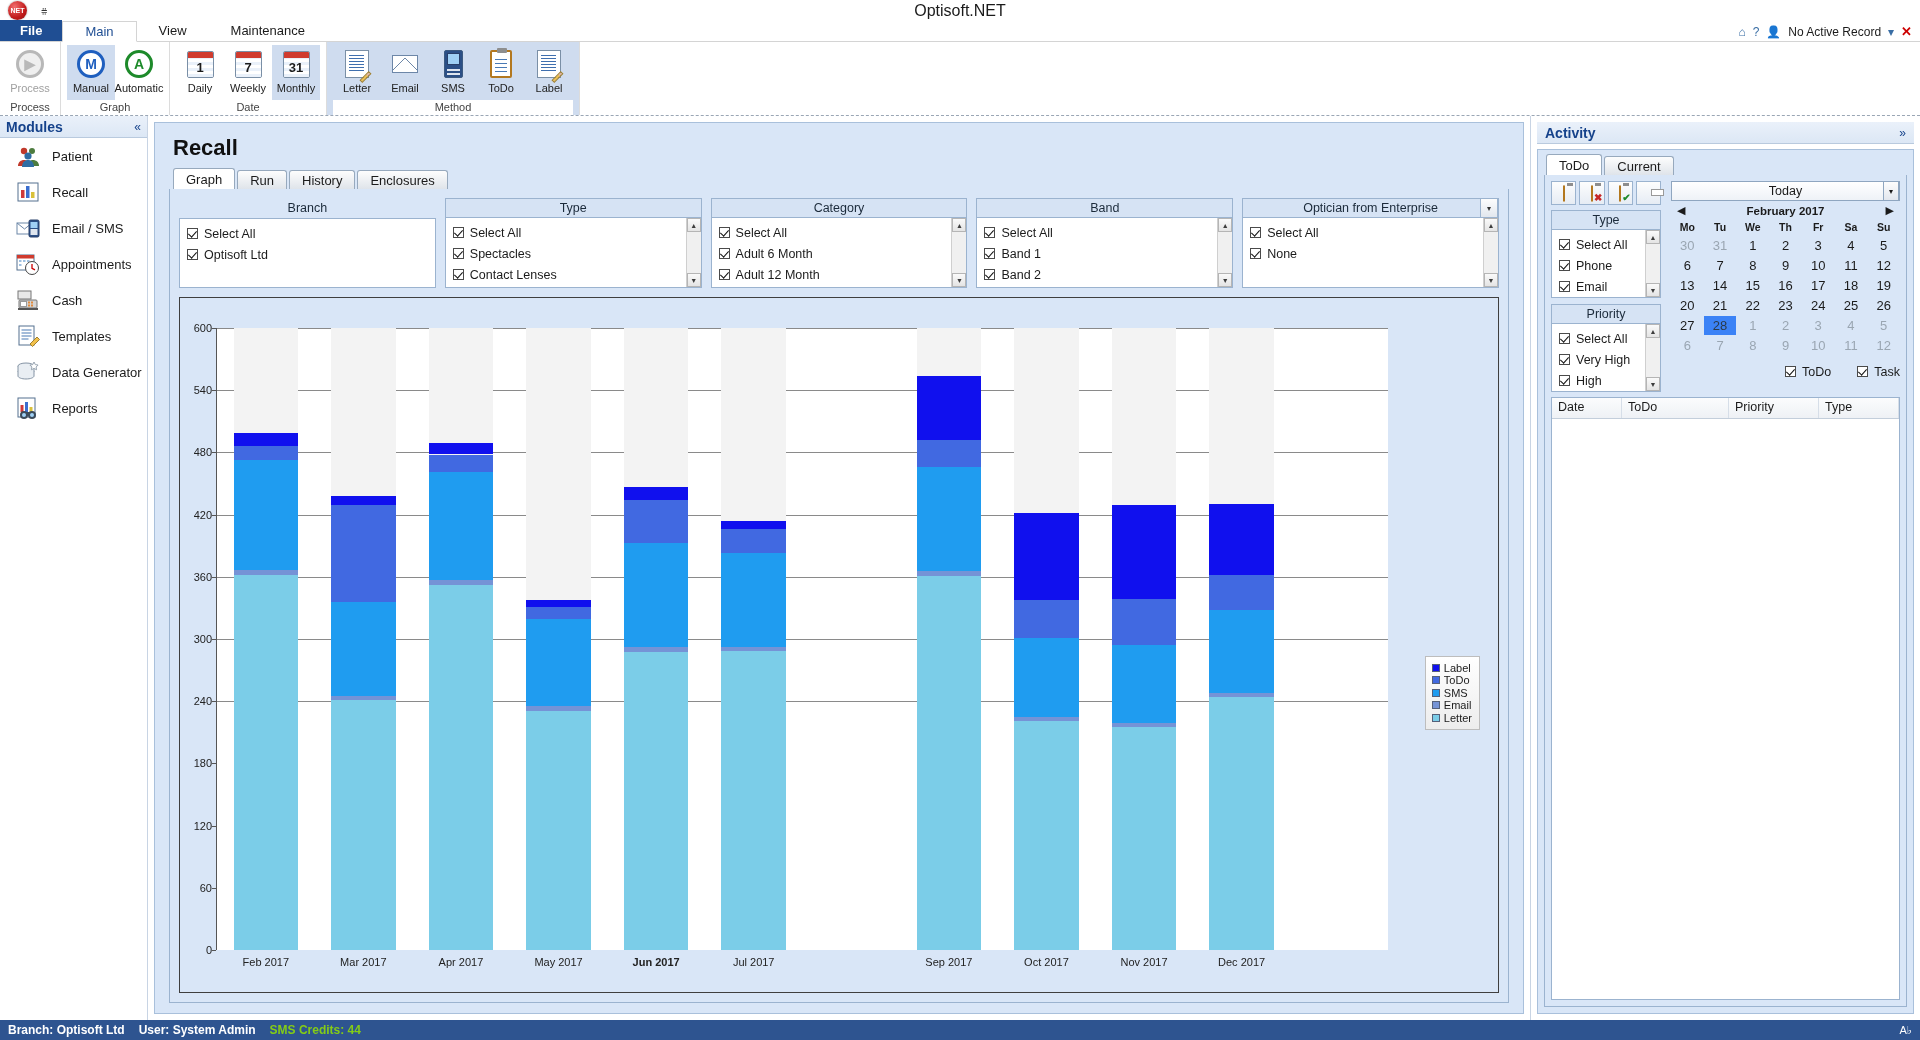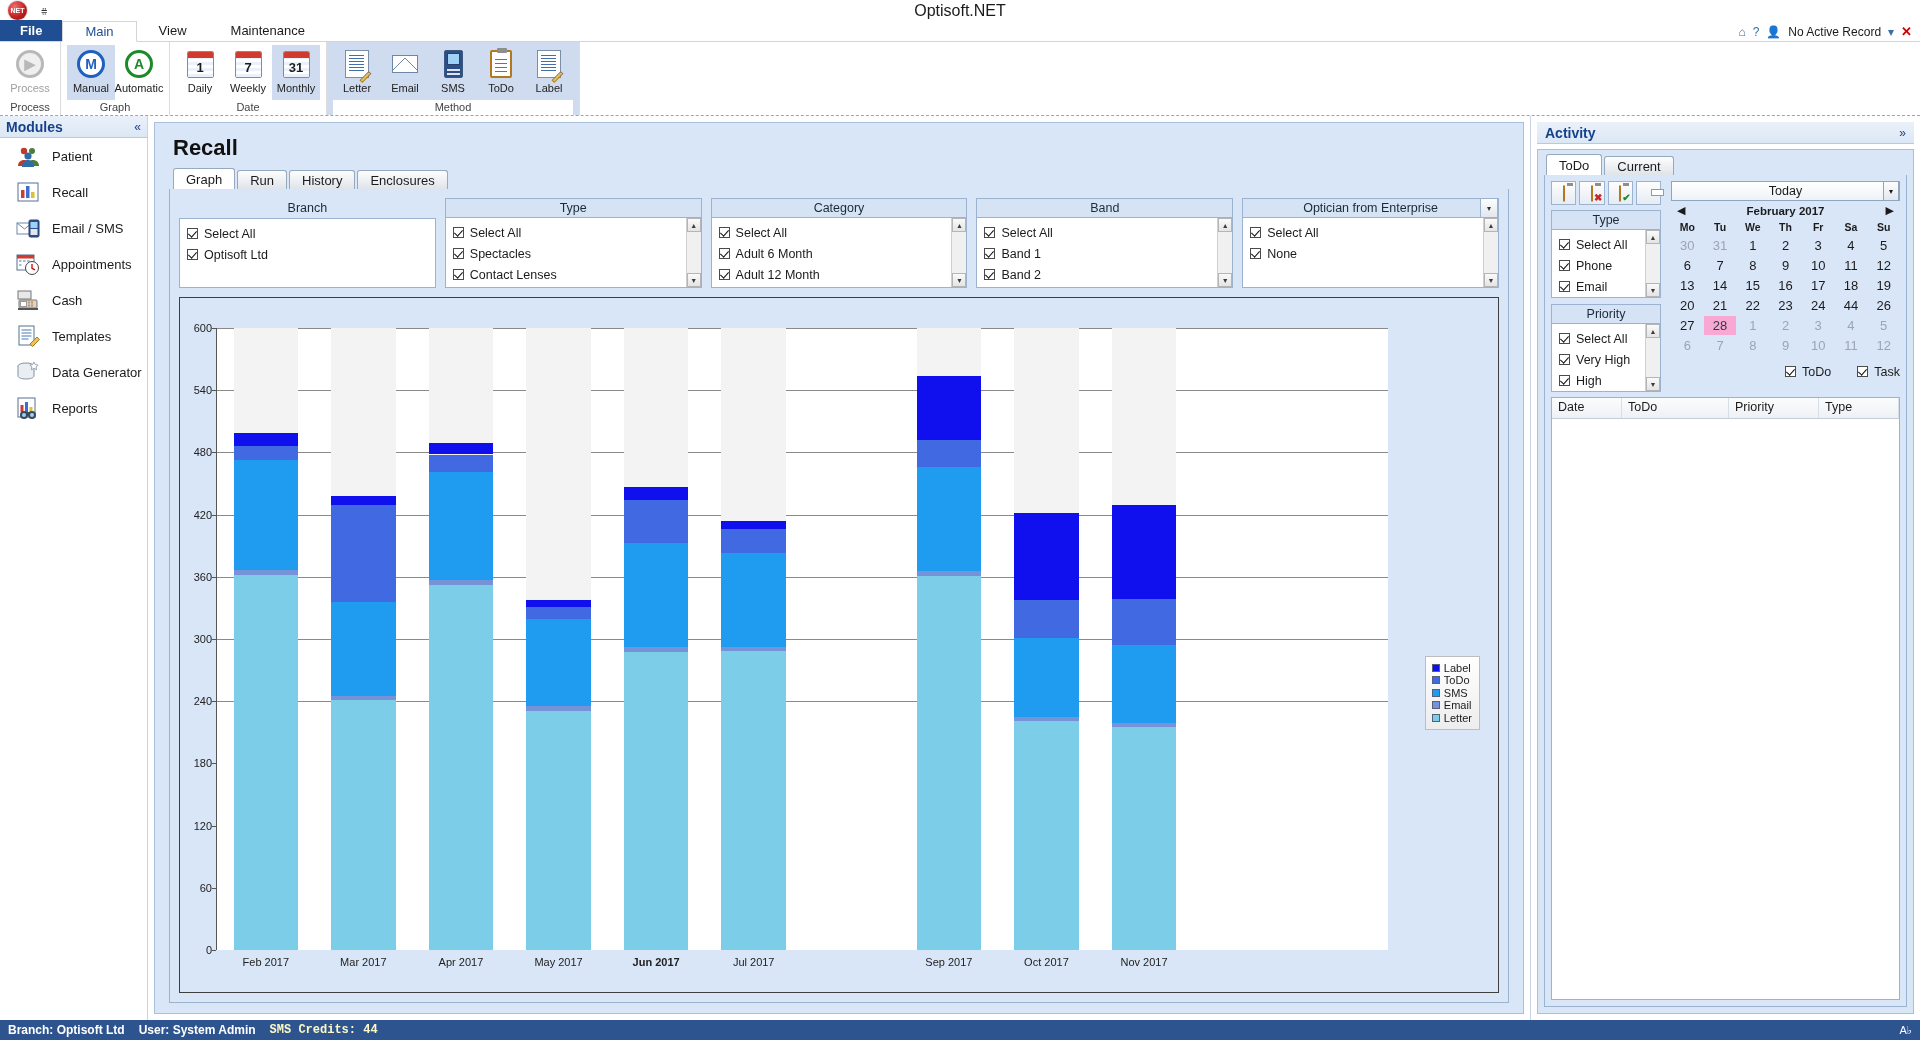--- a/index.html
+++ b/index.html
@@ -256,32 +256,32 @@
   }
   #today-btn .caret { position:absolute; right:0; top:-1px; width:16px; height:20px;
     background:linear-gradient(#fdfdfd,#e2e7ee); border:1px solid #8fa6c0;
     display:flex;align-items:center;justify-content:center;font-size:8px; }
   #cal-nav { display:flex; align-items:center; justify-content:space-between; padding:3px 6px 2px 6px; }
   #cal-nav .mo { font-weight:bold; font-size:11.5px; }
   #cal-grid { display:grid; grid-template-columns:repeat(7,1fr); text-align:center; row-gap:1px; }
   #cal-grid .dow { font-weight:bold; font-size:10.5px; padding:2px 0; }
   #cal-grid .d { font-size:13px; padding:2px 0; }
   #cal-grid .d.out { color:#9aa6b2; }
-  #cal-grid .d.today { background:#f9a8d4; color:#2b3b4b; }
+  #cal-grid .d.today { background:#3b82f6; color:#2b3b4b; }
   
   #act-table { flex:1; margin-top:5px; border:1px solid #9bb3cf; background:#fff; min-height:0; display:flex; flex-direction:column; }
   #act-thead { display:flex; height:21px; background:linear-gradient(#fbfcfd,#eef1f5); border-bottom:1px solid #c3cedb; }
   #act-thead div { font-size:12.5px; color:#1b1b1b; padding:2px 6px; border-right:1px solid #d6dee8; }
   
   #status {
     position:absolute; left:0; right:0; bottom:0; height:20px; background:#2e5490;
     display:flex; align-items:center; gap:14px; padding:0 8px; color:#fff; font-size:12px;
     font-weight:bold;
   }
-  #status .dim { color:#fef9c3;font-family:Liberation Mono, monospace; }
+  #status .dim { color:#84cc16; }
   #status .right { margin-left:auto; font-weight:normal; font-size:11px; }
 </style>
 </head>
 <body>
 
 <div id="titlebar">
   <div id="app-orb">
       <span>NET</span>
     </div>
   <div id="qat-arrow">⩷</div>
@@ -745,20 +745,30 @@
                 </div>
                 <div class="bargroup" style="left: 75%; width: 8.33333%;">
                   <div class="barcol" style="left: 17%; right: 17%; height: 100%;">
                     <div class="bar" style="background: rgb(123, 205, 232); bottom: 0%; height: 35.8333%;"></div>
                     <div class="bar" style="background: rgb(117, 147, 214); bottom: 35.8333%; height: 0.666667%;"></div>
                     <div class="bar" style="background: rgb(31, 156, 240); bottom: 36.5%; height: 12.5%;"></div>
                     <div class="bar" style="background: rgb(65, 105, 225); bottom: 49%; height: 7.5%;"></div>
                     <div class="bar" style="background: rgb(16, 16, 238); bottom: 56.5%; height: 15%;"></div>
                   </div>
                   <div class="xlab" style="left: 50%;">Nov 2017</div>
+                </div>
+                <div class="bargroup" style="left: 83.3333%; width: 8.33333%;">
+                  <div class="barcol" style="left: 17%; right: 17%; height: 100%;">
+                    <div class="bar" style="background: rgb(123, 205, 232); bottom: 0%; height: 40.6667%;"></div>
+                    <div class="bar" style="background: rgb(117, 147, 214); bottom: 40.6667%; height: 0.666667%;"></div>
+                    <div class="bar" style="background: rgb(31, 156, 240); bottom: 41.3333%; height: 13.3333%;"></div>
+                    <div class="bar" style="background: rgb(65, 105, 225); bottom: 54.6667%; height: 5.66667%;"></div>
+                    <div class="bar" style="background: rgb(16, 16, 238); bottom: 60.3333%; height: 11.3333%;"></div>
+                  </div>
+                  <div class="xlab" style="left: 50%;">Dec 2017</div>
                 </div>
               </div>
           <div class="ylab" style="top: 100%;">0</div>
               <div class="ytick" style="top: 100%;"></div>
               <div class="ylab" style="top: 90%;">60</div>
               <div class="ytick" style="top: 90%;"></div>
               <div class="ylab" style="top: 80%;">120</div>
               <div class="ytick" style="top: 80%;"></div>
               <div class="ylab" style="top: 70%;">180</div>
               <div class="ytick" style="top: 70%;"></div>
@@ -914,21 +924,21 @@
                   <div class="d">15</div>
                   <div class="d">16</div>
                   <div class="d">17</div>
                   <div class="d">18</div>
                   <div class="d">19</div>
                   <div class="d">20</div>
                   <div class="d">21</div>
                   <div class="d">22</div>
                   <div class="d">23</div>
                   <div class="d">24</div>
-                  <div class="d">44</div>
+                  <div class="d">25</div>
                   <div class="d">26</div>
                   <div class="d">27</div>
                   <div class="d today">28</div>
                   <div class="d out">1</div>
                   <div class="d out">2</div>
                   <div class="d out">3</div>
                   <div class="d out">4</div>
                   <div class="d out">5</div>
                   <div class="d out">6</div>
                   <div class="d out">7</div>

